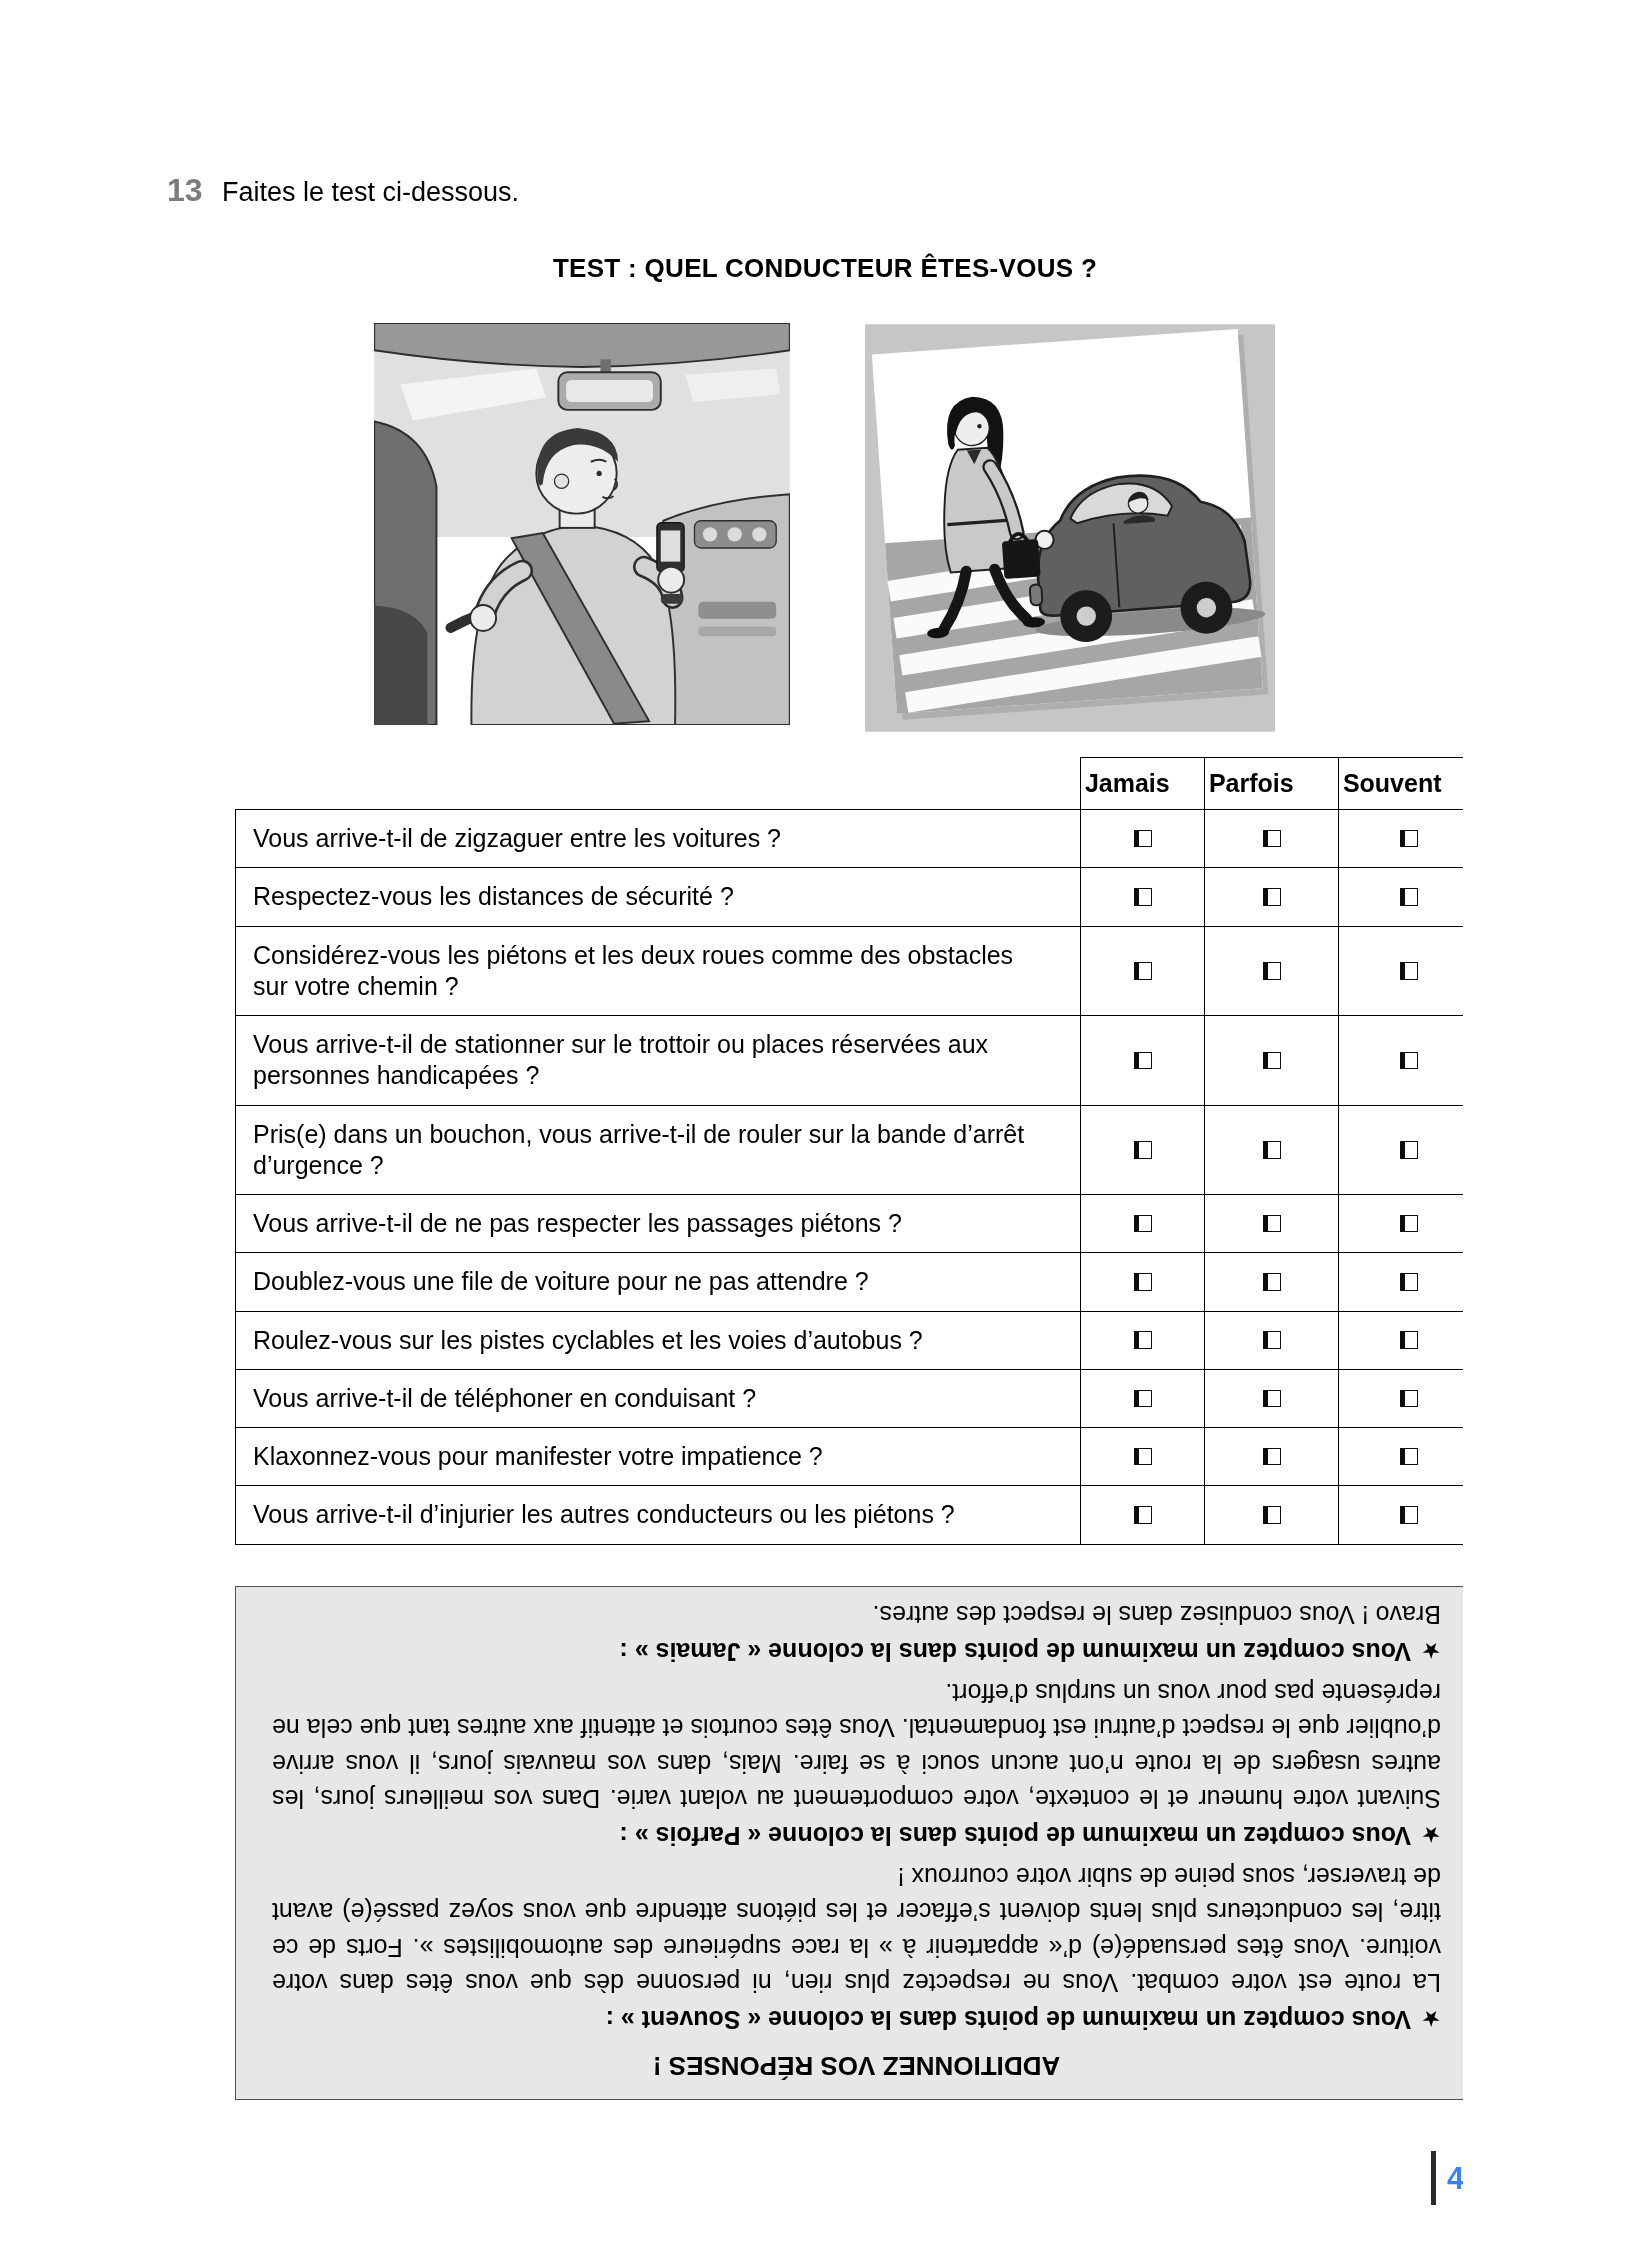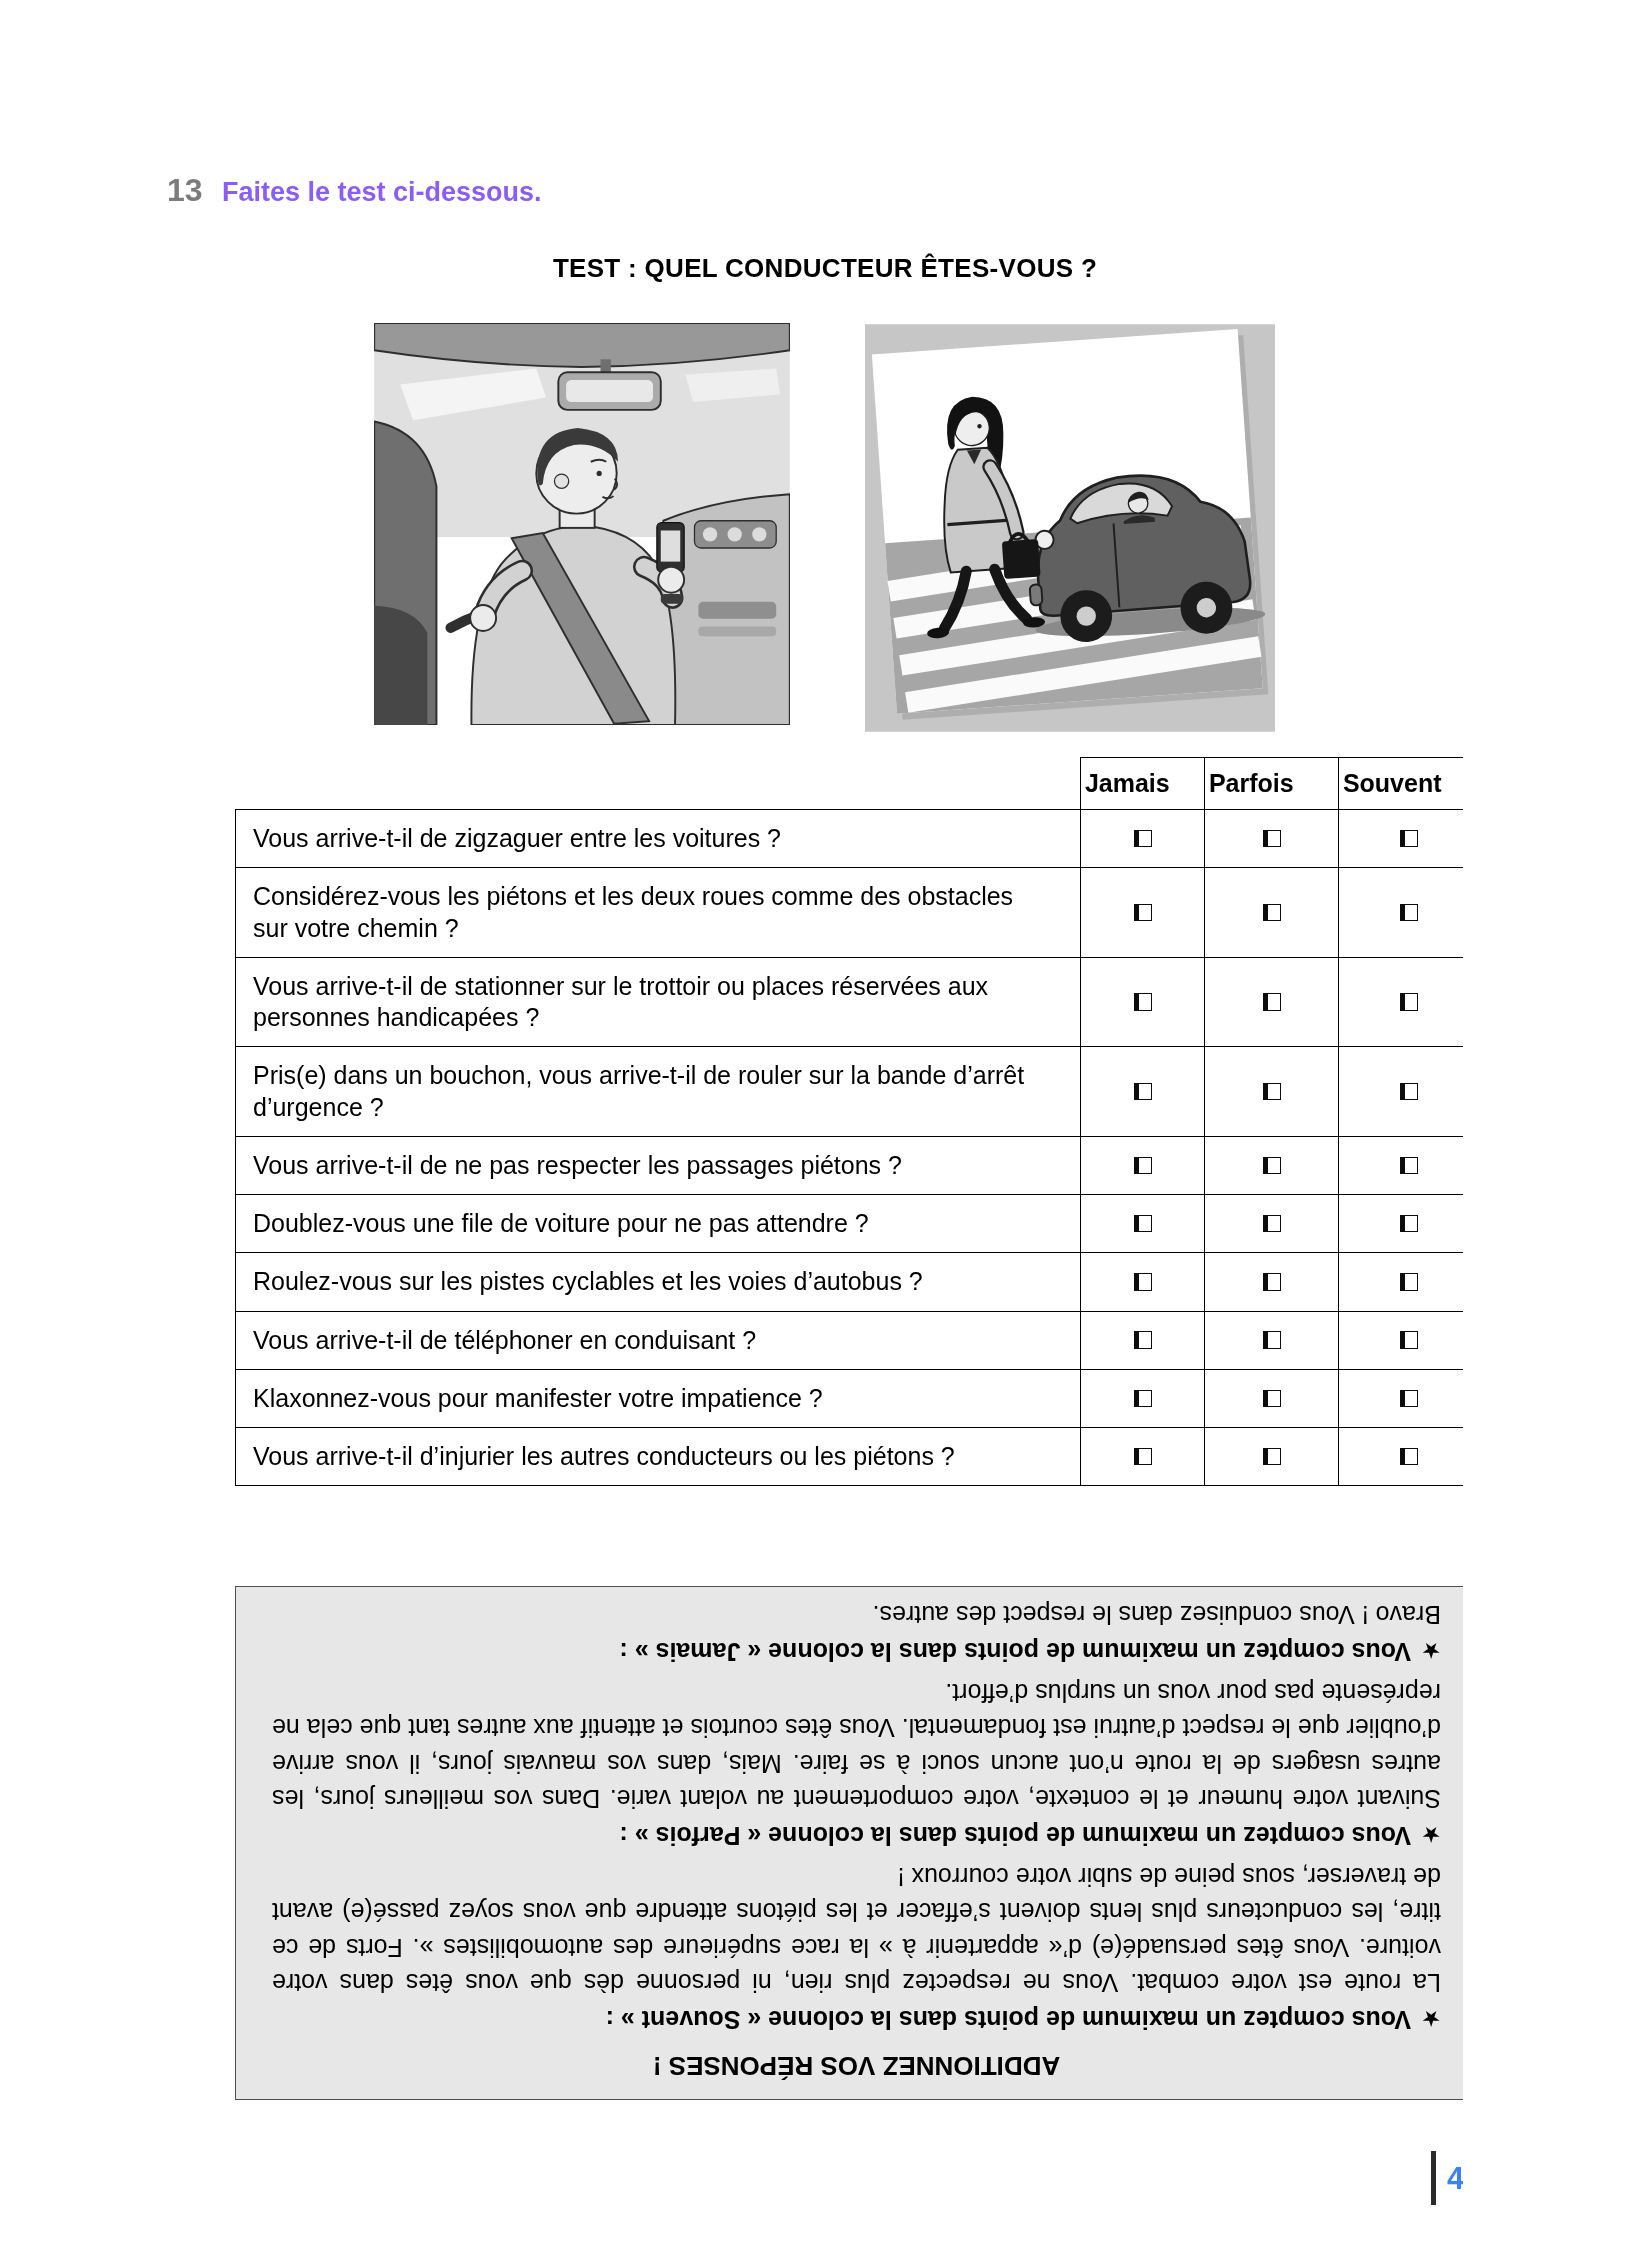--- a/index.html
+++ b/index.html
@@ -26,22 +26,22 @@
     align-items: baseline;
     gap: 19.4px;
   }
   .exercise-number {
     font-size: 32px;
     font-weight: bold;
     color: var(--exercise-number, #7c7c7c);
   }
   .exercise-instruction {
     font-size: 27px;
-    font-weight: bold;
-    color: #8b5cf6;
+    font-weight: normal;
+    color: #000000;
   }
 
   
   .test-title {
     position: absolute;
     left: 235px;
     top: 253px;
     width: 1180px;
     text-align: center;
     font-size: 26px;
@@ -255,20 +255,26 @@
       <th>Parfois</th>
       <th>Souvent</th>
     </tr>
     <tr>
       <td class="question">Vous arrive-t-il de zigzaguer entre les voitures ?</td>
       <td class="check"><span class="checkbox"></span></td>
       <td class="check"><span class="checkbox"></span></td>
       <td class="check"><span class="checkbox"></span></td>
     </tr>
     <tr>
+      <td class="question">Respectez-vous les distances de sécurité ?</td>
+      <td class="check"><span class="checkbox"></span></td>
+      <td class="check"><span class="checkbox"></span></td>
+      <td class="check"><span class="checkbox"></span></td>
+    </tr>
+    <tr>
       <td class="question">Considérez-vous les piétons et les deux roues comme des obstacles sur votre chemin ?</td>
       <td class="check"><span class="checkbox"></span></td>
       <td class="check"><span class="checkbox"></span></td>
       <td class="check"><span class="checkbox"></span></td>
     </tr>
     <tr>
       <td class="question">Vous arrive-t-il de stationner sur le trottoir ou places réservées aux personnes handicapées ?</td>
       <td class="check"><span class="checkbox"></span></td>
       <td class="check"><span class="checkbox"></span></td>
       <td class="check"><span class="checkbox"></span></td>

